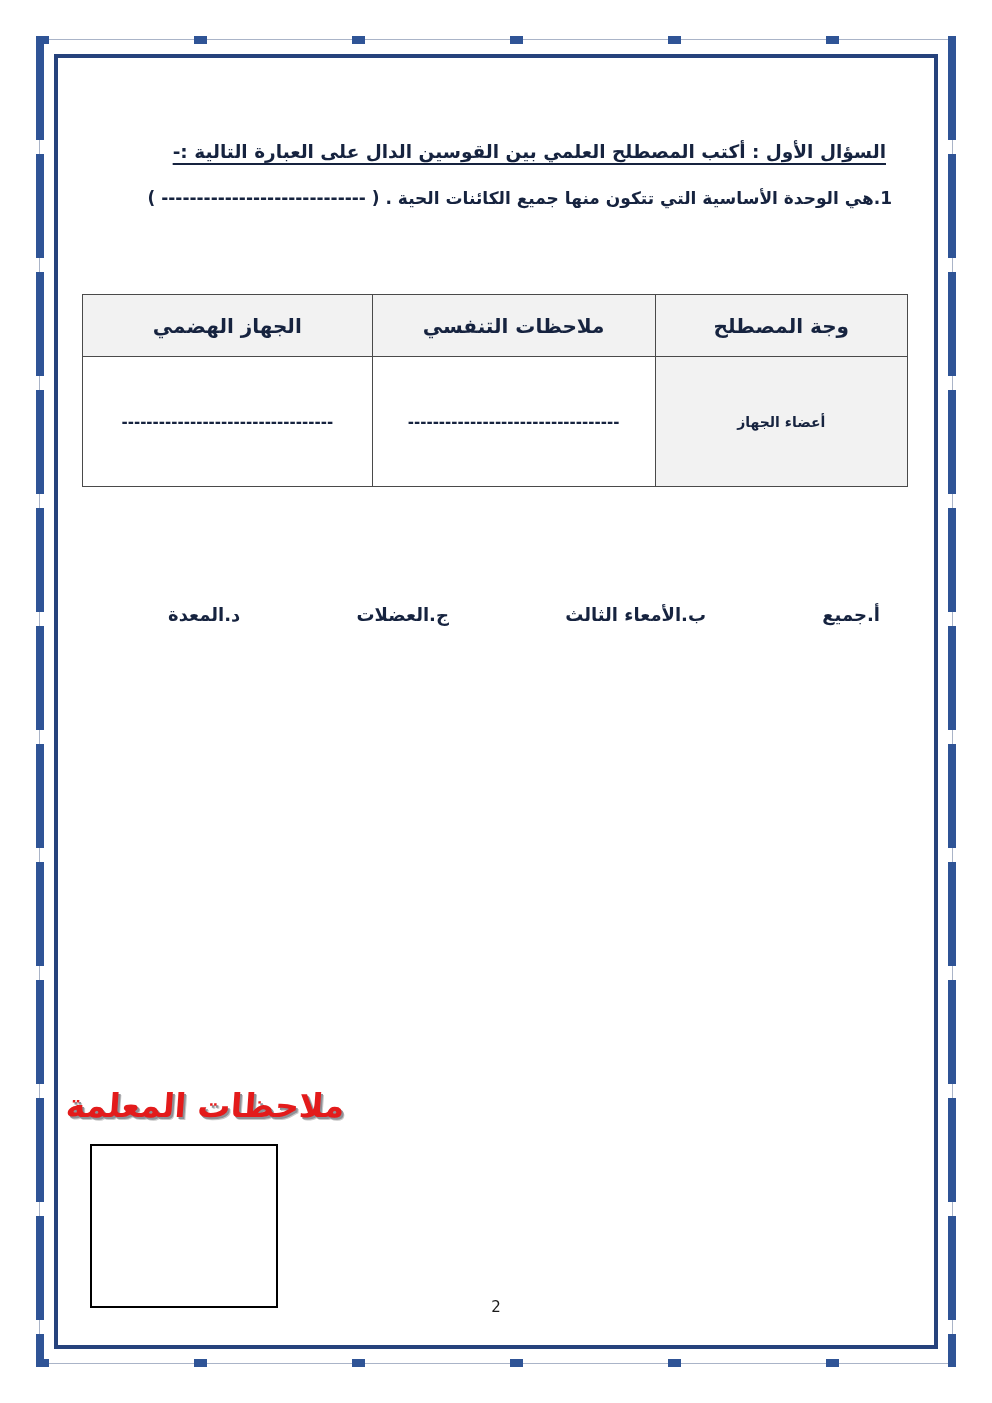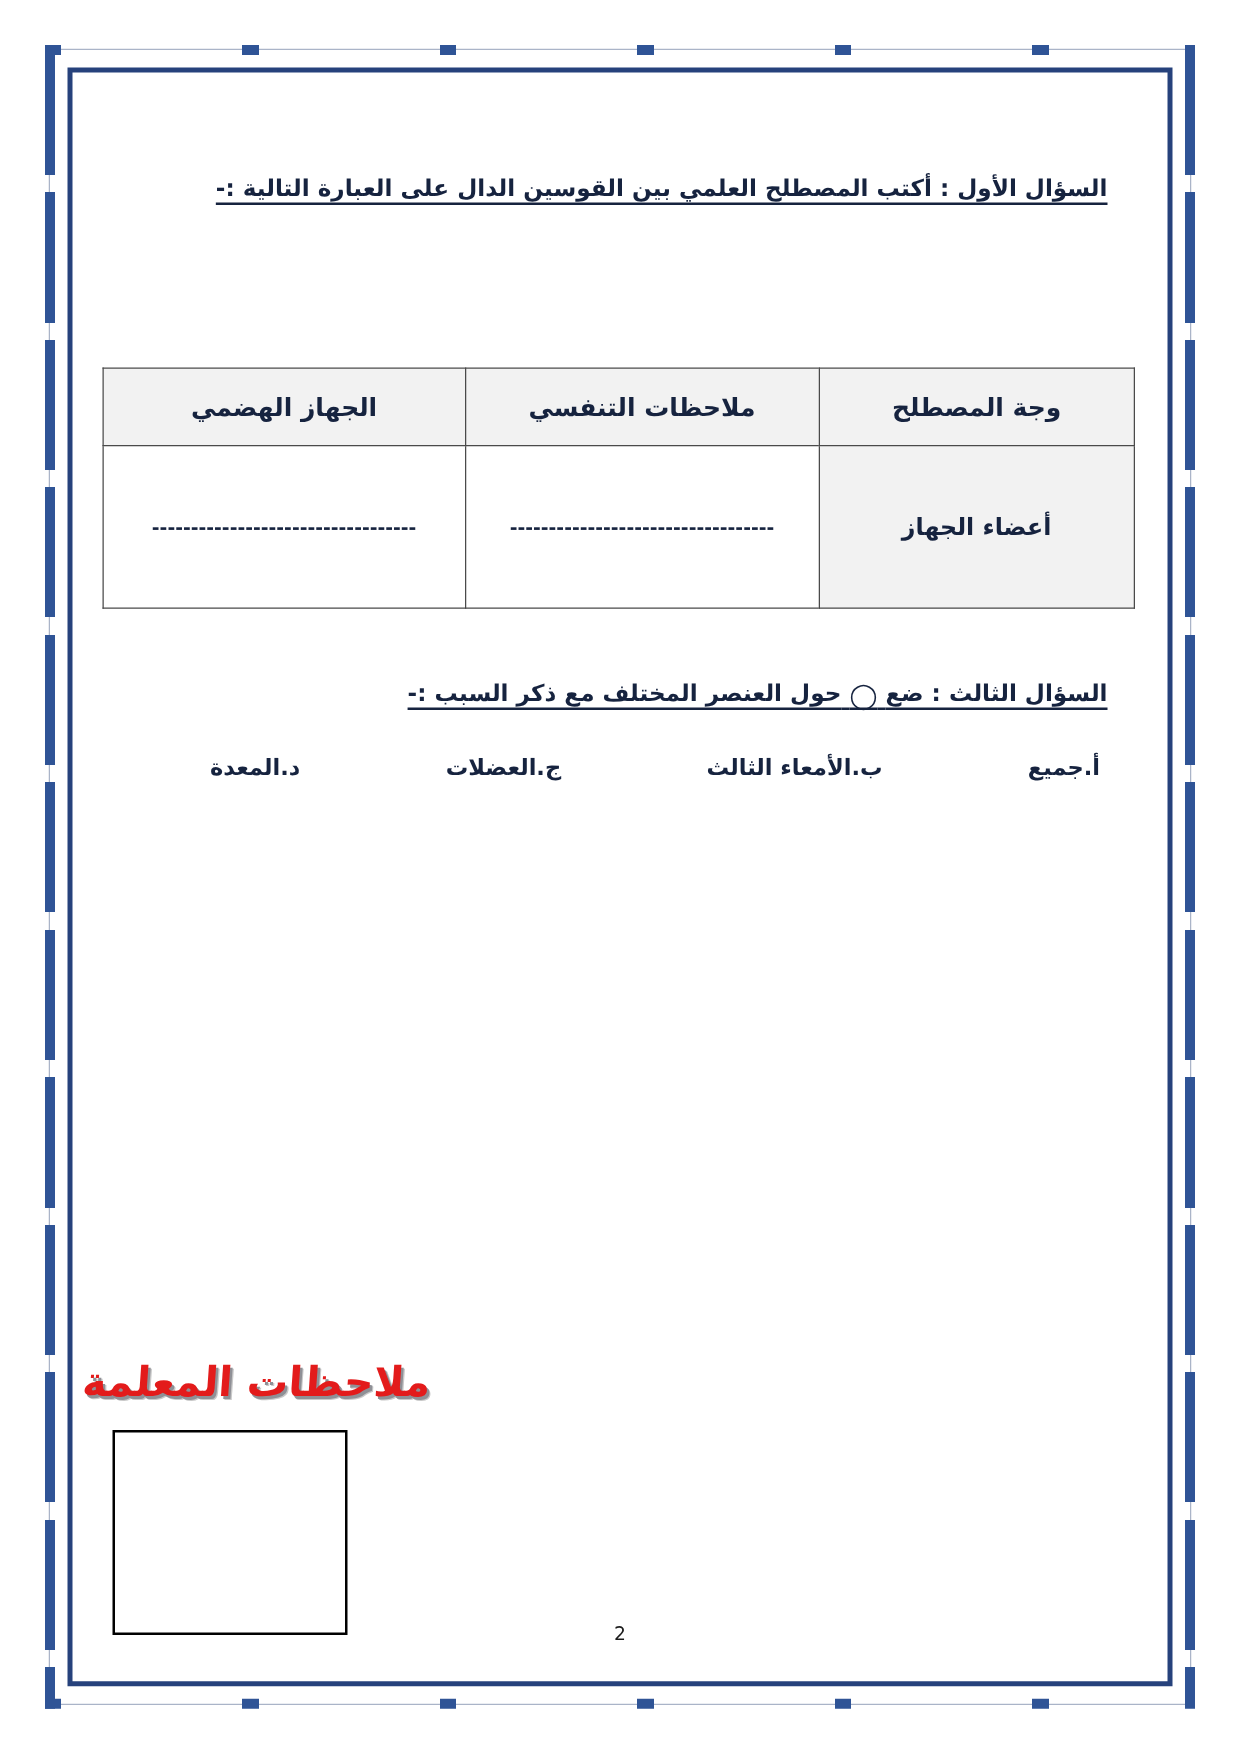--- a/index.html
+++ b/index.html
@@ -87,21 +87,21 @@
     text-align:center;
     vertical-align:middle;
     font-weight:700;
     color:var(--ink);
   }
   .cmp-table th{height:62px;font-size:20px;background:var(--shade);}
   .cmp-table td{height:130px;font-size:18px;}
   .cmp-table .col-cmp{width:30.6%;}
   .cmp-table .col-mid{width:34.3%;}
   .cmp-table .col-left{width:35.1%;margin-left:39px;}
-  .cmp-table td.label{background:var(--shade);font-size:19px;}
+  .cmp-table td.label{background:var(--shade);font-size:14px;}
   .cmp-table td.blank{font-size:15px;letter-spacing:0;}
 
   
   .circle-symbol{
     font-size:20px;
     font-weight:400;
     vertical-align:-2px;
   }
   .options-row{
     position:absolute;
@@ -156,42 +156,38 @@
 <div class="page">
 
   <div class="frame-line"></div>
   <div class="edge edge-top"></div>
   <div class="edge edge-bottom"></div>
   <div class="edge edge-left"></div>
   <div class="edge edge-right"></div>
   <div class="inner-border"></div>
 
   <div class="q-heading h1">السؤال الأول : أكتب المصطلح العلمي بين القوسين الدال على العبارة التالية :-</div>
+  <div class="q1-item">1.هي الوحدة الأساسية التي تتكون منها جميع الكائنات الحية . ( ----------------------------- )</div>
 
 
   <table class="cmp-table">
     <tbody>
         <tr>
       <th class="col-cmp">وجة المصطلح</th>
       <th class="col-mid">ملاحظات التنفسي</th>
       <th class="col-left">الجهاز الهضمي</th>
     </tr>
     <tr>
       <td class="label">أعضاء الجهاز</td>
       <td class="blank">----------------------------------</td>
       <td class="blank">----------------------------------</td>
     </tr>
   </tbody>
     </table>
 
-  <div class="q-heading h3">
-    <span>السؤال الثالث : ضع</span>
-    <span class="circle-symbol">◯</span>
-    <span>حول العنصر المختلف مع ذكر السبب :-</span>
-  </div>
 
   <div class="options-row">
     <span>أ.جميع</span>
     <span>ب.الأمعاء الثالث</span>
     <span>ج.العضلات</span>
     <span>د.المعدة</span>
   </div>
 
 
   <div class="notes-title">ملاحظات المعلمة</div>

